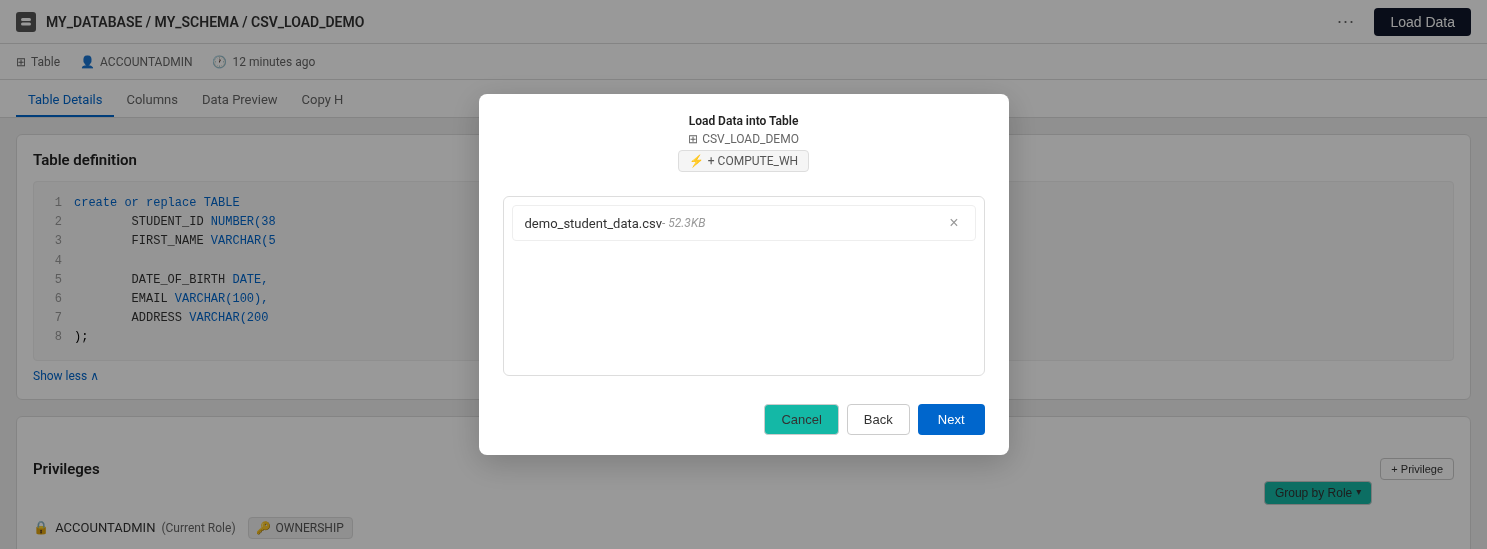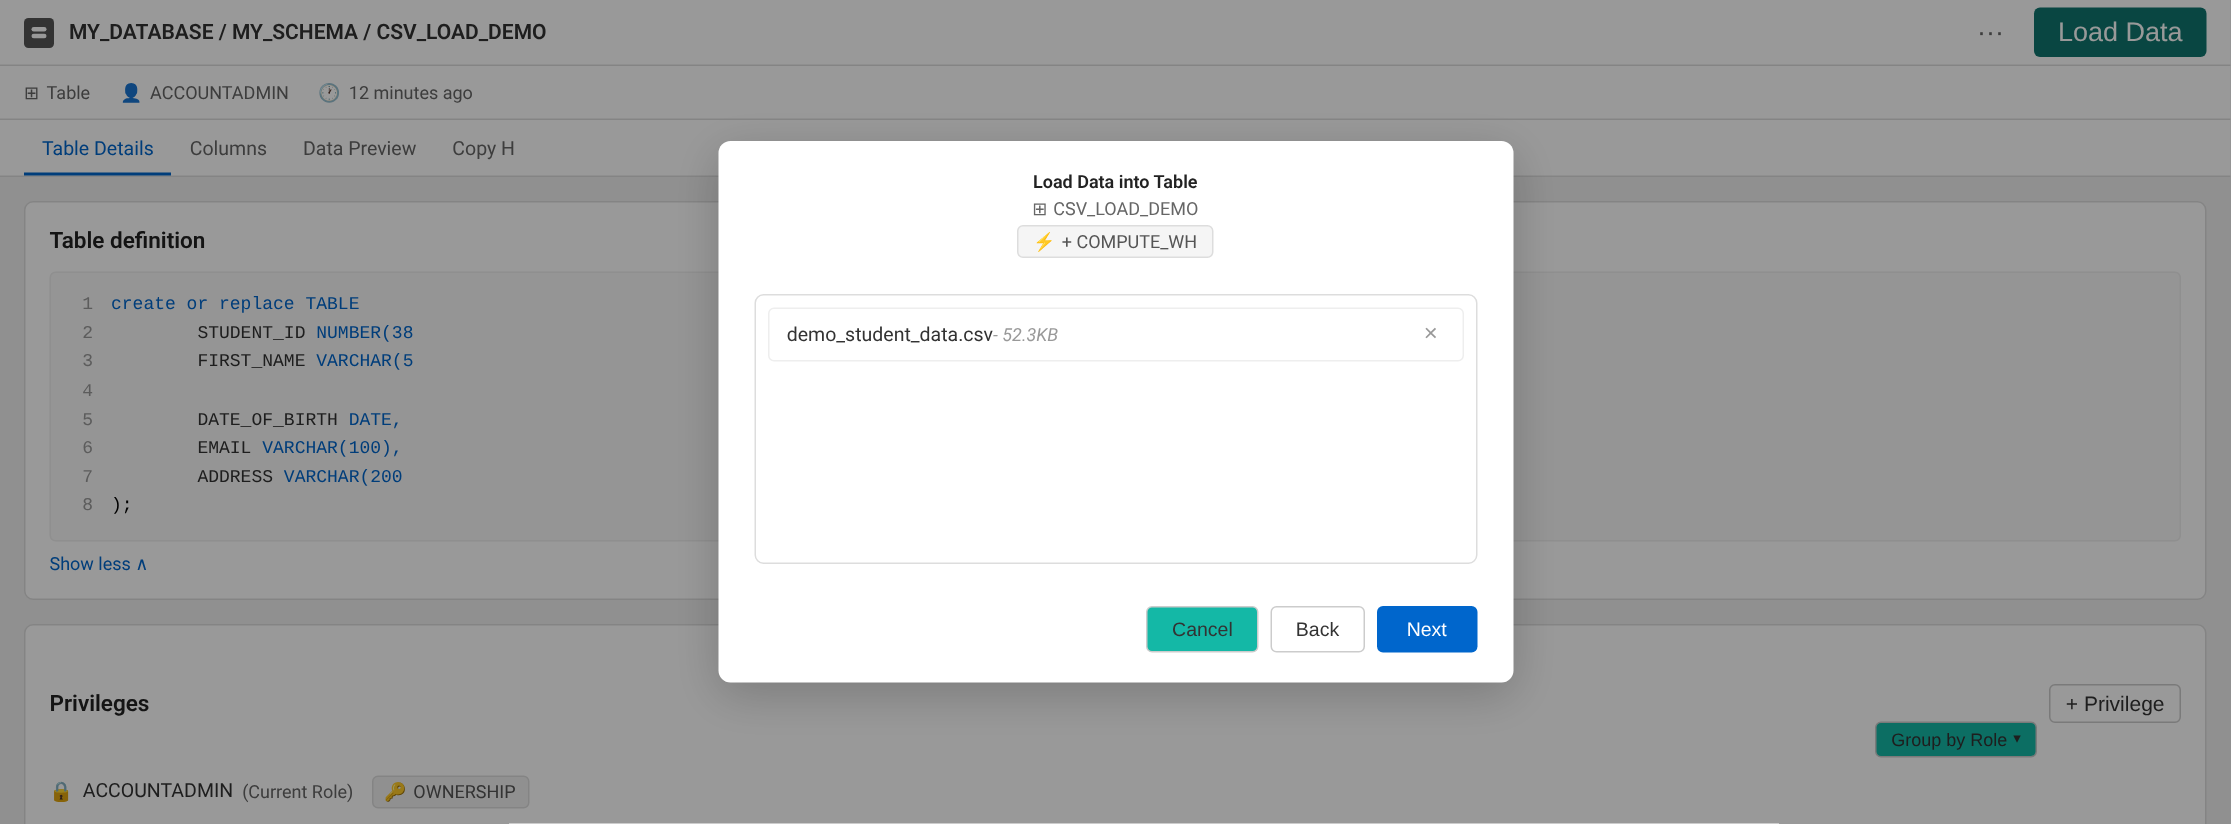--- a/index.html
+++ b/index.html
@@ -58,26 +58,26 @@
     .btn-more {
       background: none;
       border: none;
       font-size: 18px;
       color: #666;
       cursor: pointer;
       padding: 4px 8px;
     }
 
     .btn-load-data {
-      background: #0f766e;
+      background: #0f172a;
       color: white;
       border: none;
       border-radius: 4px;
       padding: 6px 16px;
-      font-size: 18px;
+      font-size: 14px;
       font-weight: 500;
       cursor: pointer;
     }
 
     
     .sub-header {
       position: absolute;
       top: 44px; left: 0; right: 0;
       height: 36px;
       background: #fff;
@@ -219,21 +219,21 @@
       align-items: flex-start;
       gap: 4px;
       margin-top: 48px;
     }
 
     .btn-add-privilege {
       background: none;
       border: 1px solid #ccc;
       border-radius: 4px;
       padding: 4px 10px;
-      font-size: 14px;
+      font-size: 11px;
       color: #333;
       cursor: pointer;
     }
 
     .privilege-row {
       display: flex;
       align-items: center;
       gap: 12px;
     }
 

